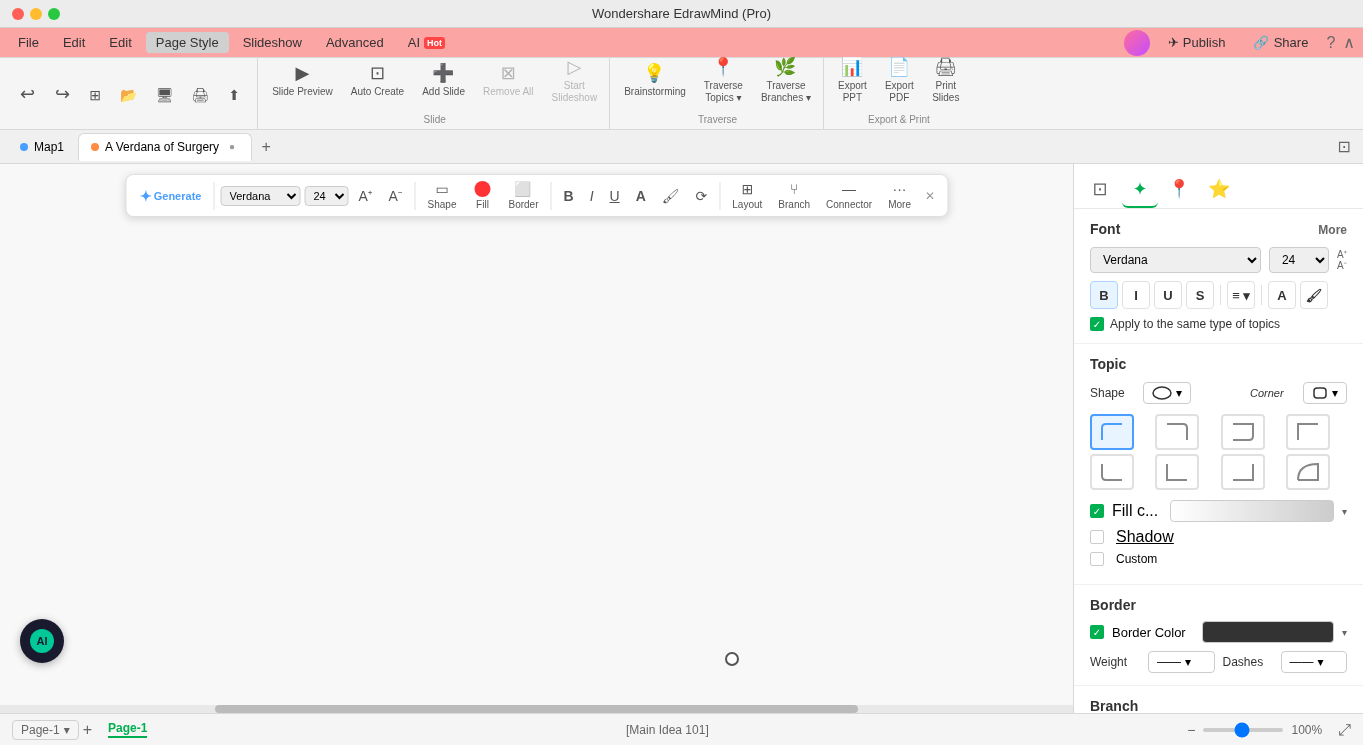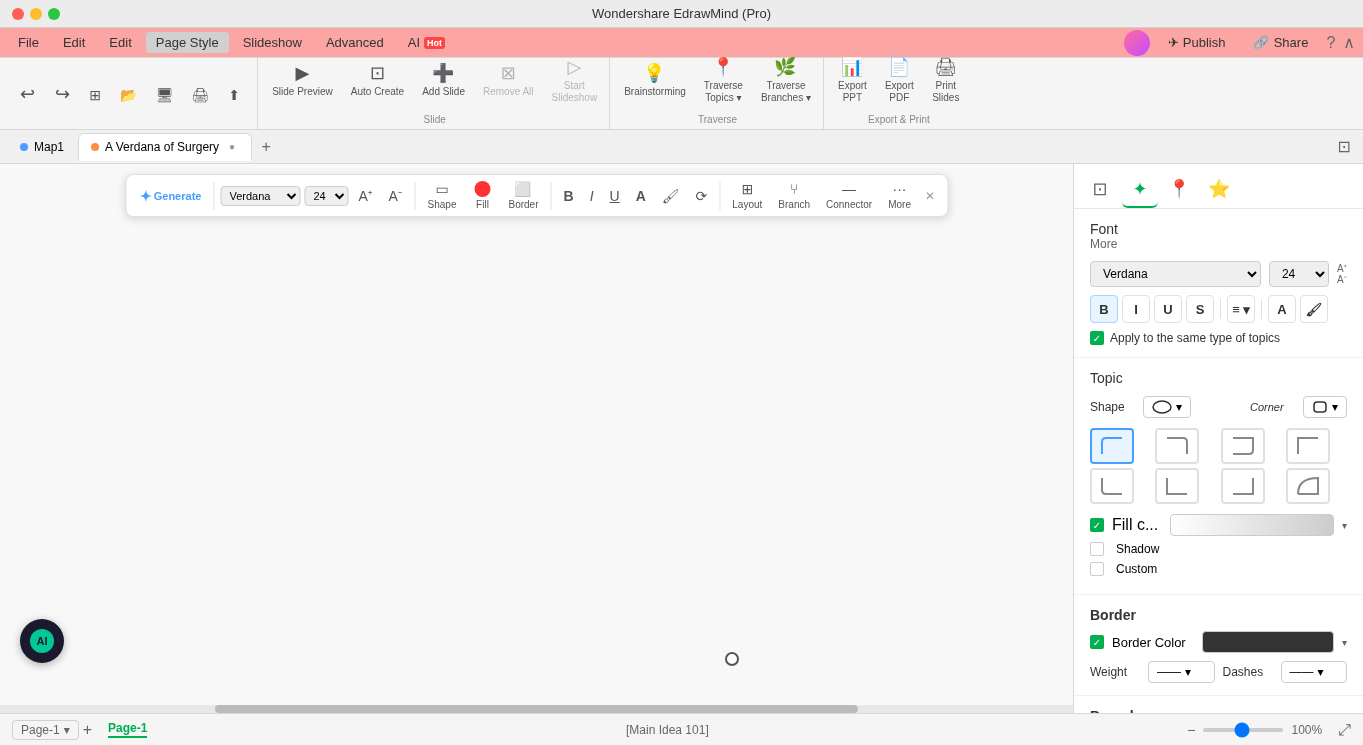--- a/index.html
+++ b/index.html
@@ -219,27 +219,26 @@
       color: #00b050;
       border-bottom: 2px solid #00b050;
     }
 
     .panel-section {
       padding: 12px 16px;
       border-bottom: 1px solid #f0f0f0;
     }
     .panel-section-title {
       font-size: 14px;
-      font-weight: 400;
+      font-weight: 700;
       color: #333;
       margin-bottom: 10px;
       display: flex;
-      align-items: flex-start;
+      align-items: flex-end;
       justify-content: space-between;
-      flex-direction: column;
     }
     .panel-more-link { font-size: 12px; color: #666; cursor: pointer; }
 
     .font-row {
       display: flex;
       align-items: center;
       gap: 8px;
       margin-bottom: 8px;
     }
     .font-select-panel {
@@ -829,21 +828,21 @@
 
       <div class="fill-row">
         <div class="checkbox-green">✓</div>
         <span style="font-size:16px;margin-right:4px;">Fill c...</span>
         <div class="color-bar"></div>
         <span class="dropdown-arrow">▾</span>
       </div>
 
       <div class="fill-row">
         <div style="width:14px;height:14px;border:1px solid #ccc;border-radius:2px;margin-right:4px;"></div>
-        <span style="font-size:12px;">Shadow</span>
+        <span style="font-size:16px;text-decoration:underline;">Shadow</span>
       </div>
 
       <div class="fill-row">
         <div style="width:14px;height:14px;border:1px solid #ccc;border-radius:2px;margin-right:4px;"></div>
         <span style="font-size:12px;">Custom</span>
       </div>
     </div>
 
     <div class="border-section">
       <div class="border-title">Border</div>

